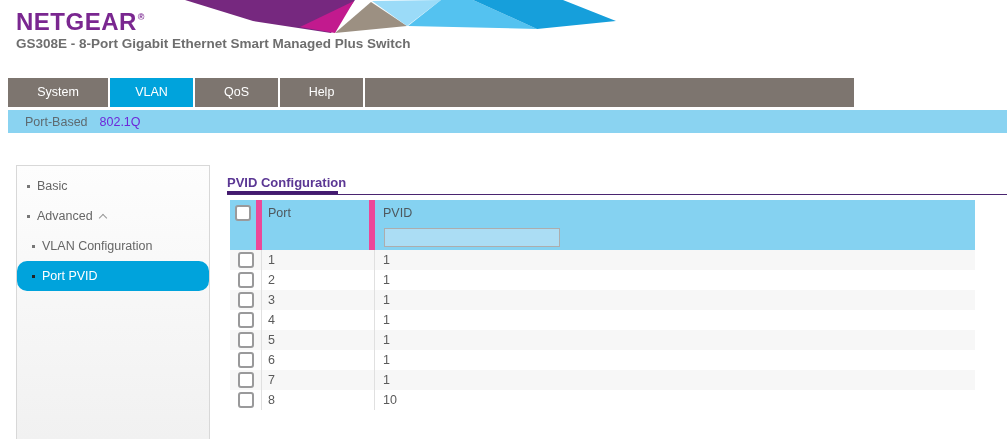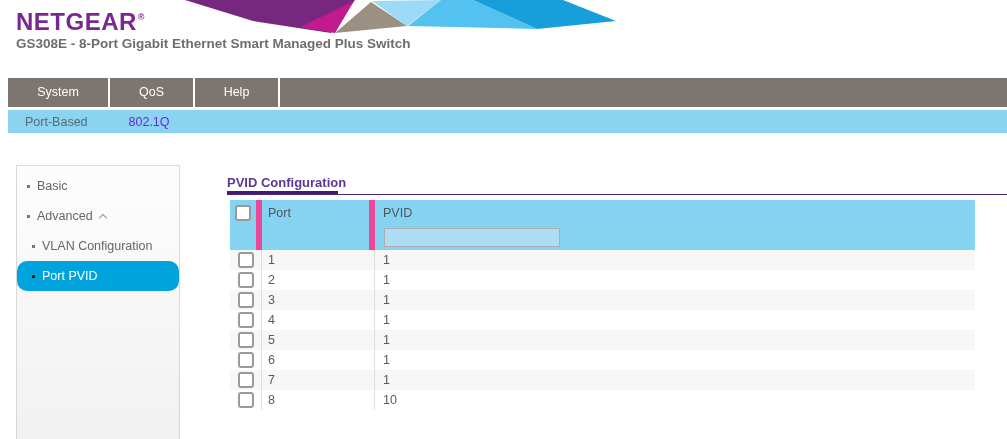--- a/index.html
+++ b/index.html
@@ -7,34 +7,34 @@
         font-family:"Liberation Sans",sans-serif;}
 
   
   .logo{position:absolute;left:16px;top:8px;font-size:24px;font-weight:bold;
         color:#7A2790;letter-spacing:.5px;}
   .logo sup{font-size:9px;vertical-align:10px;margin-left:1px;}
   .banner{position:absolute;left:183px;top:0;}
   .page-title{position:absolute;left:16px;top:36px;font-size:13.5px;font-weight:bold;color:#6E6E6E;text-align:center;}
 
   
-  .main-nav{position:absolute;left:8px;top:78px;width:999px;height:29px;background:#7D756F;display:flex;}
+  .main-nav{position:absolute;left:8px;top:78px;width:846px;height:29px;background:#7D756F;display:flex;}
   .nav-tab{width:83px;height:29px;line-height:29px;text-align:center;color:#fff;
            font-size:12.5px;border-right:2px solid #fff;cursor:pointer;}
   .nav-tab:first-child{width:100px;}
   .nav-tab.active{background:#00A3DC;}
 
   
   .sub-nav{position:absolute;left:8px;top:110px;width:999px;height:23px;background:#8AD3F1;
-           display:flex;align-items:center;padding-left:17px;box-sizing:border-box;gap:41px;}
+           display:flex;align-items:center;padding-left:17px;box-sizing:border-box;gap:12px;}
   .sub-item{font-size:12.5px;color:#5E6A70;cursor:pointer;}
   .sub-item.active{color:#6d28d9;}
 
   
-  .sidebar{position:absolute;left:16px;top:165px;width:164px;height:274px;box-sizing:border-box;
+  .sidebar{position:absolute;left:16px;top:165px;width:194px;height:274px;box-sizing:border-box;
            background:linear-gradient(#FDFDFD,#F1F1F1);border:1px solid #D8D8D8;border-bottom:none;
            padding-top:5px;}
   .sidebar ul{list-style:none;margin:0;padding:0;}
   .side-item{height:30px;display:flex;align-items:center;padding-left:10px;
              color:#666;font-size:12.5px;cursor:pointer;}
   .side-item.sub{padding-left:15px;}
   .side-item.active{background:#00A3DC;color:#fff;border-radius:10px;}
   .bullet{width:3px;height:3px;background:#777;margin-right:7px;flex:none;}
   .side-item.active .bullet{background:#222;}
   .caret{width:5px;height:5px;border-left:1.5px solid #999;border-top:1.5px solid #999;
@@ -75,20 +75,21 @@
     <polygon points="188,2 152,33 224,26" fill="#9C9082"></polygon>
     <polygon points="189,1 224,26 258,0" fill="#9BDBF8"></polygon>
     <polygon points="225,26 258,0 290,0 354,29" fill="#54C2F0"></polygon>
     <polygon points="290,0 380,0 433,21 354,29" fill="#169FDB"></polygon>
   </svg>
 
   <div class="page-title">GS308E - 8-Port Gigabit Ethernet Smart Managed Plus Switch</div>
 
   <nav class="main-nav" id="nav-tabs">
       <div class="nav-tab"><span>System</span></div>
+      <div class="nav-tab active"><span>VLAN</span></div>
       <div class="nav-tab"><span>QoS</span></div>
       <div class="nav-tab"><span>Help</span></div>
     </nav>
 
   <div class="sub-nav" id="sub-nav">
       <div class="sub-item"><span>Port-Based</span></div>
       <div class="sub-item active"><span>802.1Q</span></div>
     </div>
 
   <aside class="sidebar">

